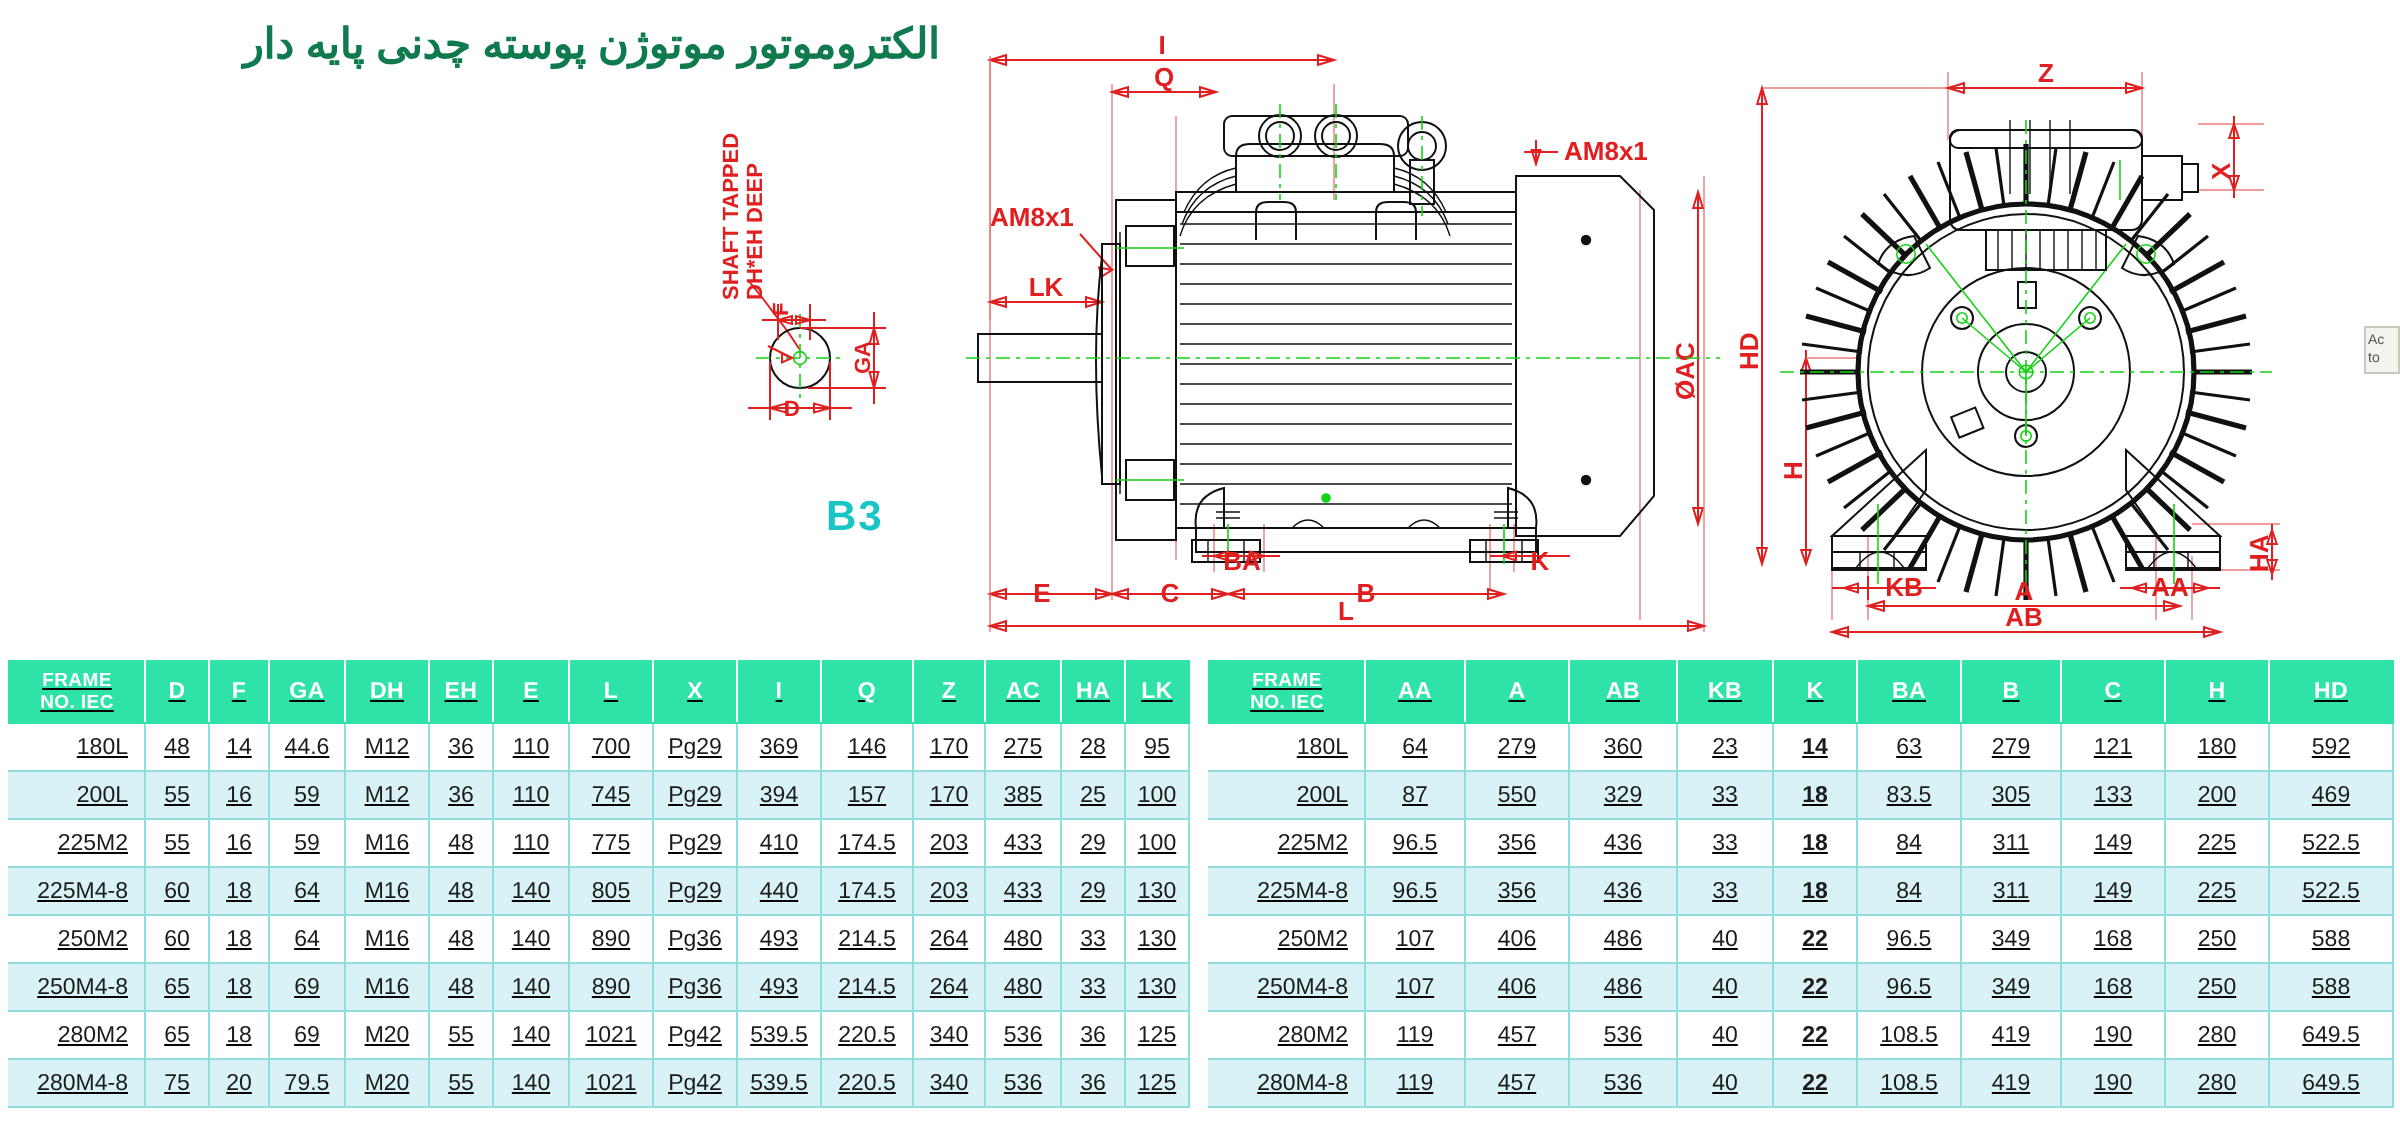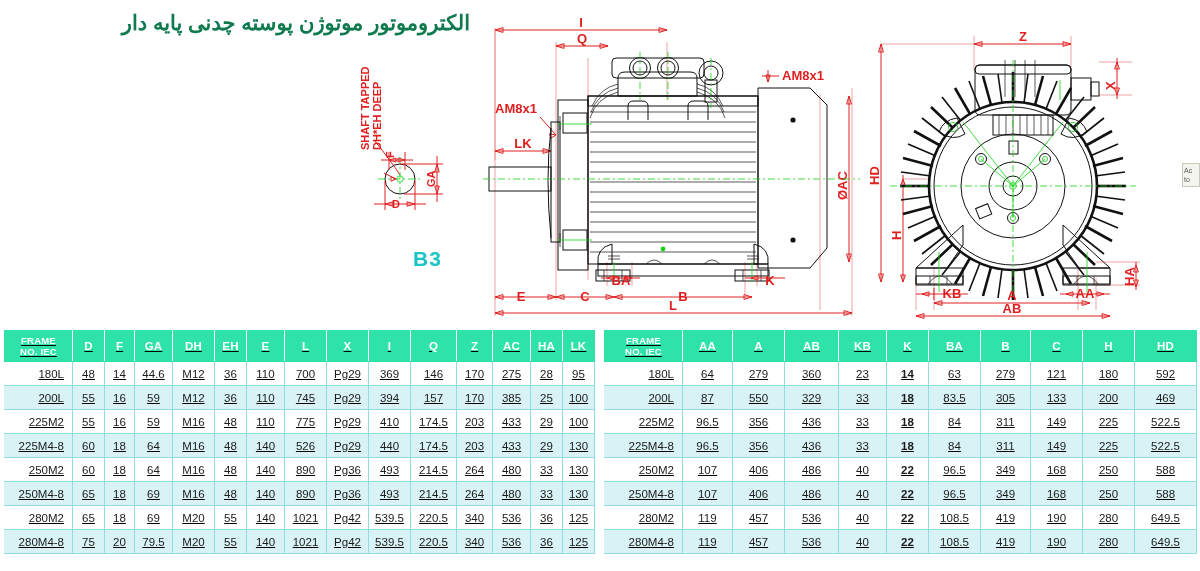--- a/index.html
+++ b/index.html
@@ -603,21 +603,21 @@
             <td>100</td>
           </tr>
           <tr>
             <td class="frame-col">225M4-8</td>
             <td>60</td>
             <td>18</td>
             <td>64</td>
             <td>M16</td>
             <td>48</td>
             <td>140</td>
-            <td>526</td>
+            <td>805</td>
             <td>Pg29</td>
             <td>440</td>
             <td>174.5</td>
             <td>203</td>
             <td>433</td>
             <td>29</td>
             <td>130</td>
           </tr>
           <tr>
             <td class="frame-col">250M2</td>

